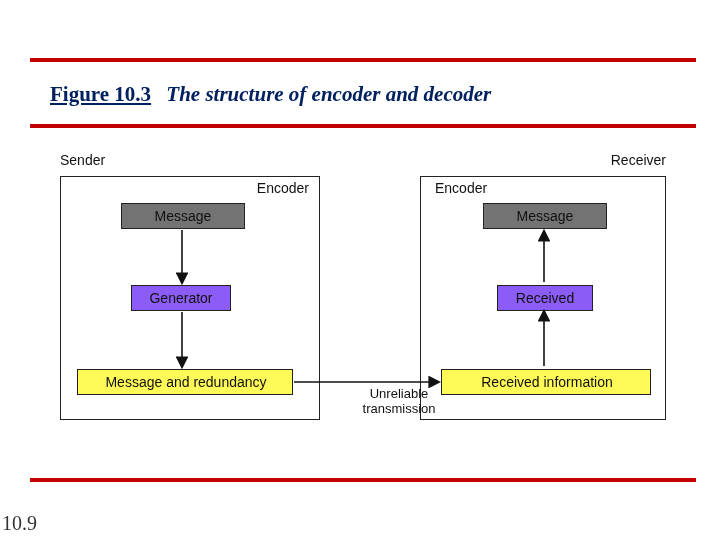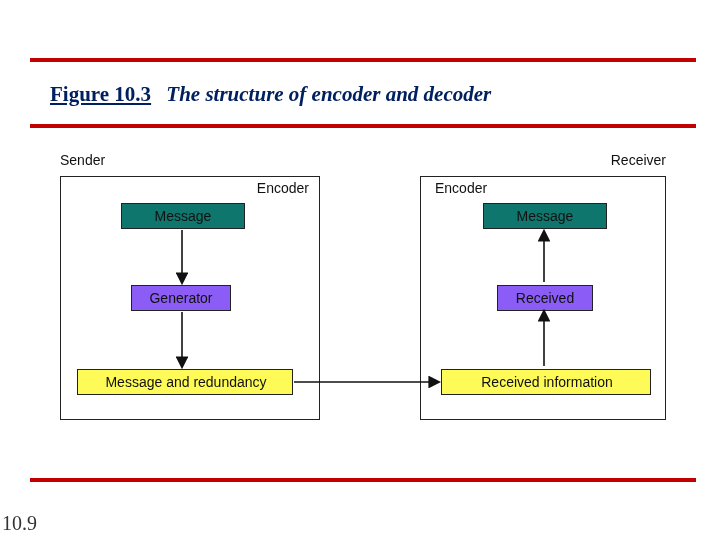--- a/index.html
+++ b/index.html
@@ -41,21 +41,21 @@
   .group-label { position: absolute; top: -24px; font-weight: 500; }
   .group-label.sender { left: 0; }
   .group-label.receiver { right: 0; }
   .group-title { position: absolute; top: 3px; right: 10px; font-size: 14px; }
   .group.decoder .group-title { left: 14px; right: auto; }
 
   .box {
     position: absolute; border: 1.5px solid #222; text-align: center;
     padding: 4px 6px; font-size: 14px; background: #8b5cf6;
   }
-  .box.blue { background: #0f766e; }
+  .box.blue { background: #737373; }
   .box.yellow { background: #fefb59; padding-left: 8px; }
 
   
   .enc-msg { left: 60px; top: 26px; width: 124px; }
   .enc-gen { left: 70px; top: 108px; width: 100px; }
   .enc-out { left: 16px; top: 192px; width: 216px; }
 
   
   .dec-msg { left: 62px; top: 26px; width: 124px; }
   .dec-chk { left: 76px; top: 108px; width: 96px; }
@@ -96,20 +96,21 @@
     <div class="box yellow enc-out">Message and redundancy</div>
   </div>
 
   <div class="group decoder">
     <div class="group-title">Encoder</div>
     <div class="box blue dec-msg">Message</div>
     <div class="box dec-chk">Received</div>
     <div class="box yellow dec-in">Received information</div>
   </div>
 
+  <div class="unrel">Unreliable transmission</div>
 
 
   <svg class="canvas" viewBox="0 0 606 300">
     <defs>
       <marker id="ah" markerWidth="8" markerHeight="8" refX="6" refY="4" orient="auto">
         <path d="M0,0 L8,4 L0,8 Z" fill="#111"></path>
       </marker>
     </defs>
 
     <line x1="122" y1="80" x2="122" y2="132" stroke="#111" stroke-width="1.6" marker-end="url(#ah)"></line>

